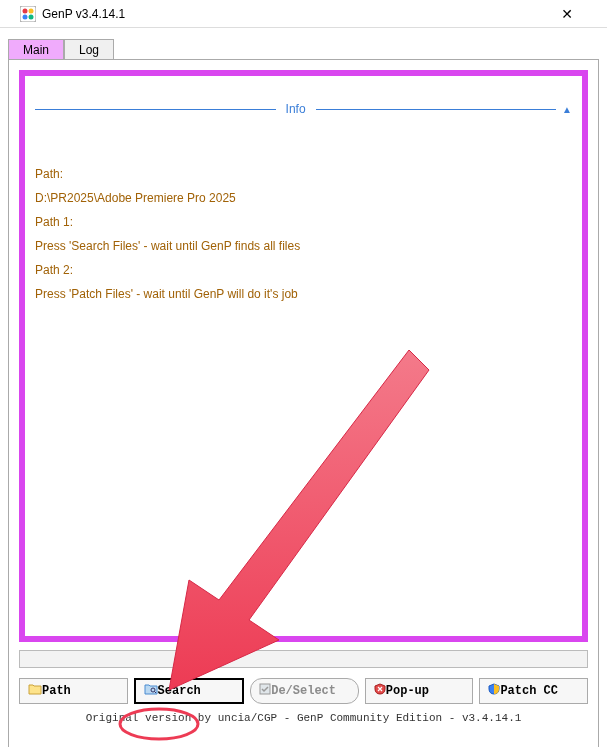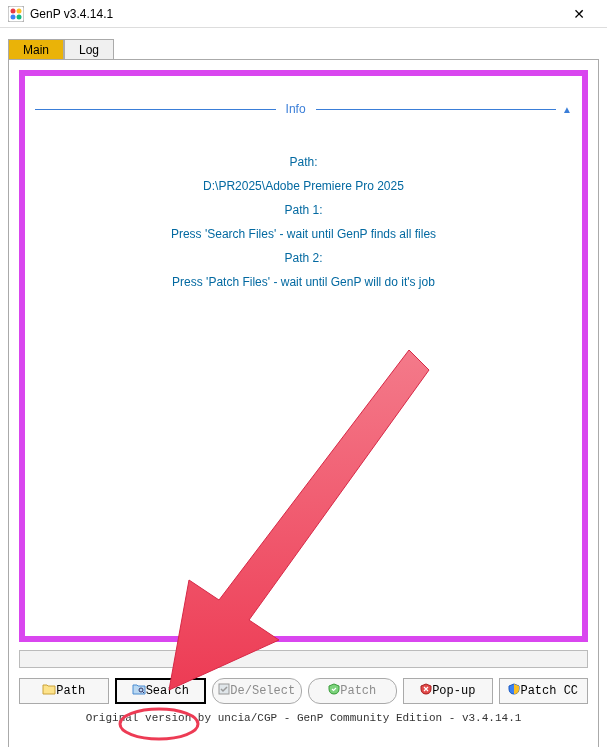--- a/index.html
+++ b/index.html
@@ -9,21 +9,21 @@
   background: #fff;
   width: 607px;
   height: 747px;
   overflow: hidden;
   position: relative;
 }
 .titlebar {
   display: flex;
   align-items: center;
   height: 28px;
-  padding: 0 8px;
+  padding: 0 20px;
   background: #fff;
   border-bottom: 1px solid #ddd;
 }
 .titlebar .app-icon {
   width: 16px; height: 16px;
   margin-right: 6px;
 }
 .titlebar .title {
   flex: 1;
   font-size: 12px;
@@ -41,21 +41,21 @@
 .tabs {
   display: flex;
   gap: 0;
   margin-top: 4px;
 }
 .tab {
   border: 1px solid #aaa;
   border-bottom: none;
   padding: 3px 14px;
   font-size: 12px;
-  background: #eab308;
+  background: #f0abfc;
   position: relative;
   top: 1px;
 }
 .tab.inactive {
   background: #f0f0f0;
 }
 .tab-panel {
   border: 1px solid #aaa;
   height: 690px;
   padding: 10px 10px 4px 10px;
@@ -82,51 +82,50 @@
   color: #3a7ed8;
   padding: 0 10px;
   font-size: 12px;
 }
 .collapse-arrow {
   color: #3a7ed8;
   font-size: 10px;
   padding-left: 6px;
 }
 .info-body {
-  text-align: center;
-  margin-top: 34px;
+  margin-top: 46px;
   line-height: 2.0;
   font-size: 12px;
-  color: #0369a1;
+  color: #a16207;
 }
 .progress-bar {
   border: 1px solid #bbb;
   height: 18px;
   margin-top: 8px;
   background: #f3f3f3;
 }
 .button-row {
   display: flex;
   justify-content: space-between;
   margin-top: 10px;
   gap: 6px;
 }
 .btn {
   border: 1px solid #aaa;
   background: #f7f7f7;
   height: 26px;
   display: flex;
   align-items: center;
-  justify-content: center;
   gap: 0;
   font-size: 12px;
   font-family: "Courier New", monospace;
   padding: 0 8px;
   flex: 1;
   min-width: 0;
+  font-weight: bold;
 }
 .btn.highlighted {
   border: 2px solid #000000;
 }
 .btn.disabled {
   color: #8c8c8c;
   border-radius: 12px;
 }
 .footer {
   text-align: center;
@@ -218,29 +217,20 @@
       </div>
       <div class="btn disabled">
         <span>
           <svg width="12" height="12" viewBox="0 0 12 12">
               <rect x="1" y="1" width="10" height="10" fill="#e0e6ea" stroke="#999"></rect>
               <path d="M3 6l2 2 4-4" fill="none" stroke="#999" stroke-width="1.5"></path>
             </svg>
         </span>
         <span>De/Select</span>
       </div>
-      <div class="btn disabled">
-        <span>
-          <svg width="12" height="12" viewBox="0 0 12 12">
-              <path d="M6 1l5 2v3c0 3-2 5-5 5S1 9 1 6V3z" fill="#7cd37c" stroke="#3a9c3a"></path>
-              <path d="M4 6l1.5 1.5L8 5" fill="none" stroke="#fff" stroke-width="1.2"></path>
-            </svg>
-        </span>
-        <span>Patch</span>
-      </div>
       <div class="btn">
         <span>
           <svg width="12" height="12" viewBox="0 0 12 12">
               <path d="M6 1l5 2v3c0 3-2 5-5 5S1 9 1 6V3z" fill="#e24b4b" stroke="#a82020"></path>
               <path d="M4 4l4 4M8 4l-4 4" stroke="#fff" stroke-width="1.2"></path>
             </svg>
         </span>
         <span>Pop-up</span>
       </div>
       <div class="btn">

